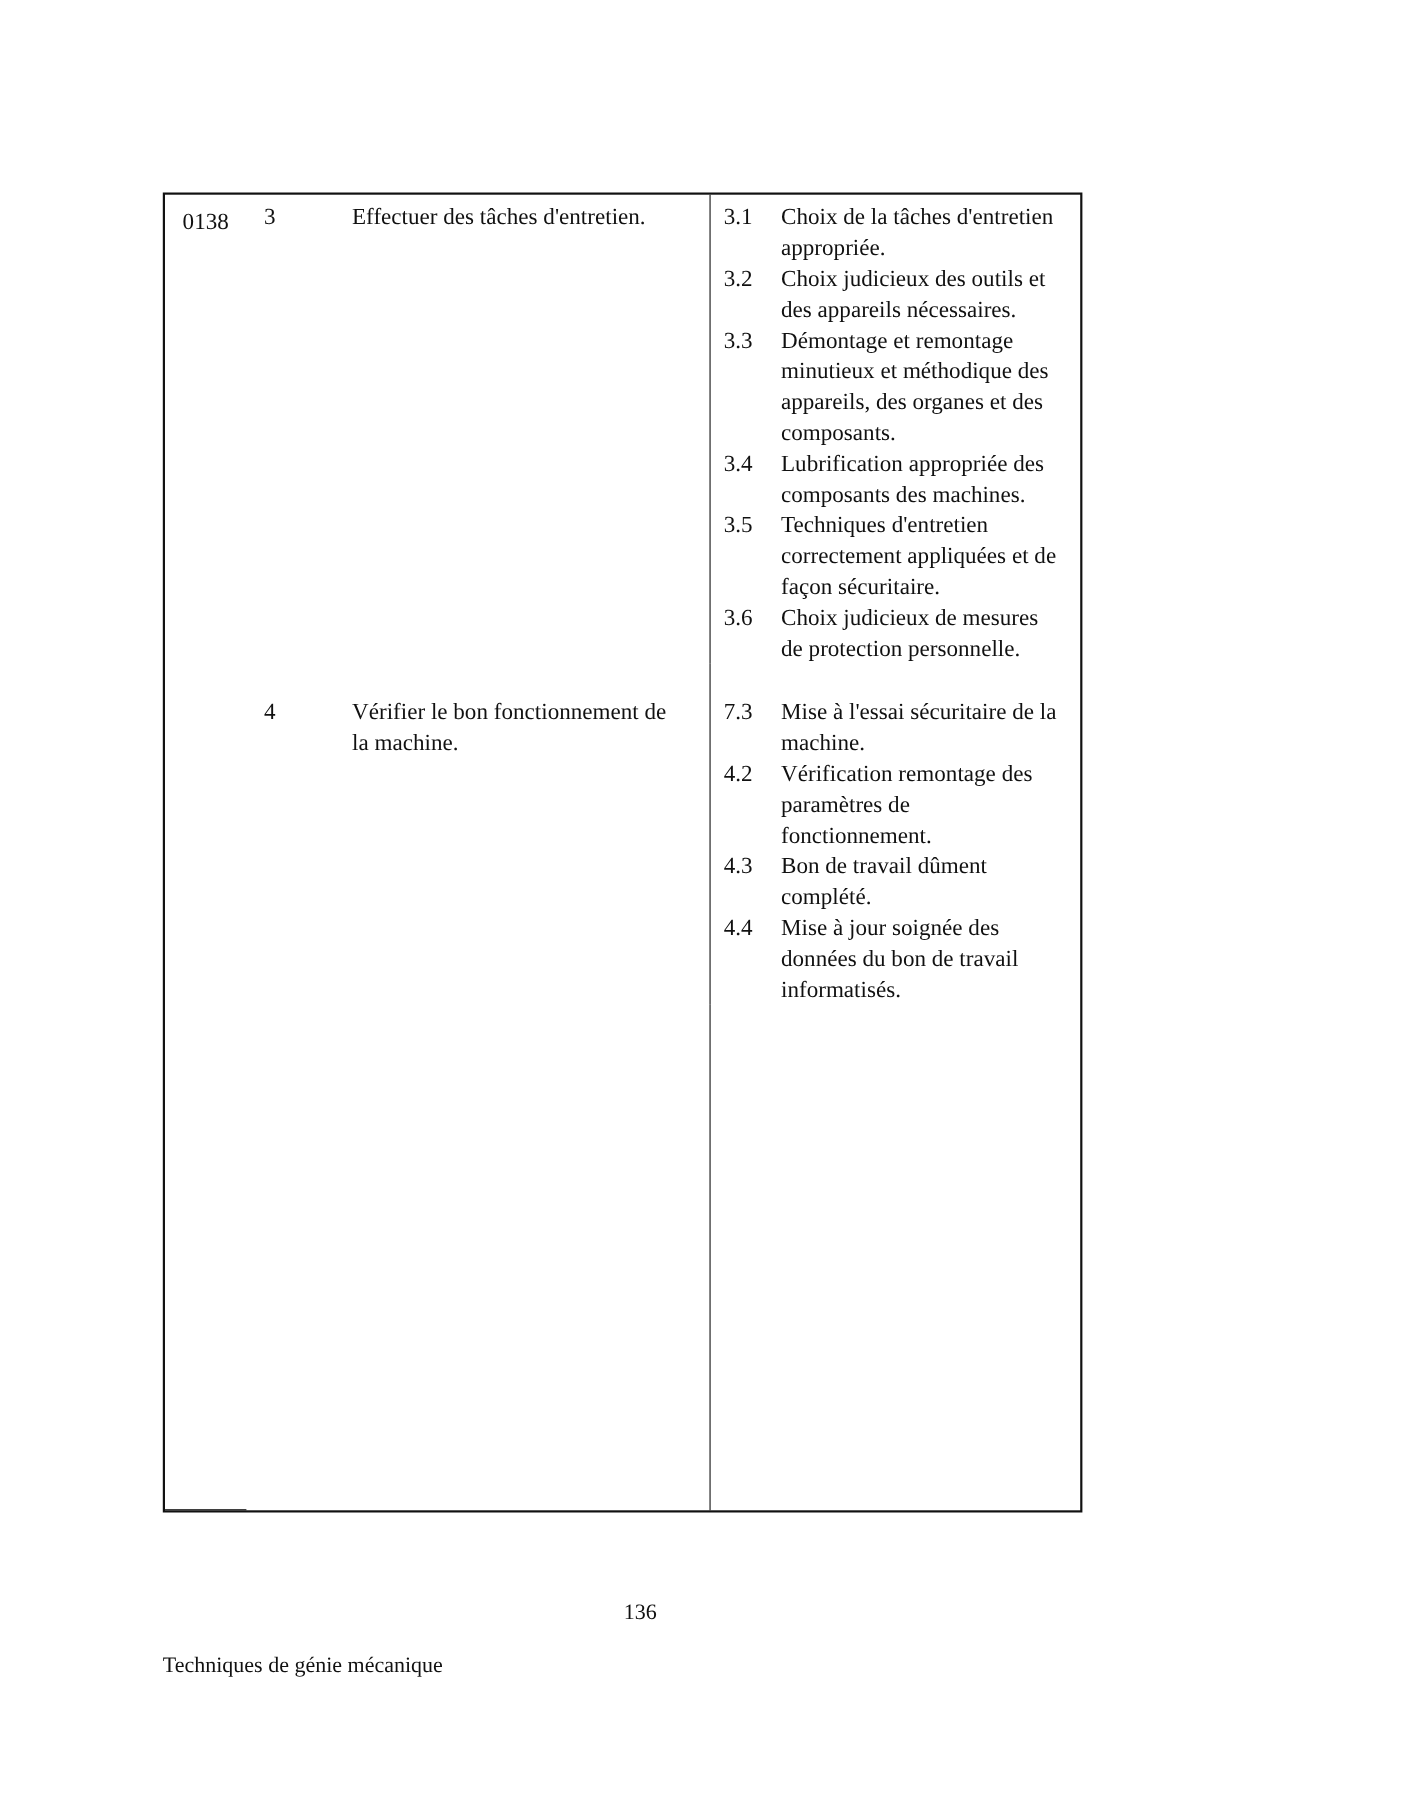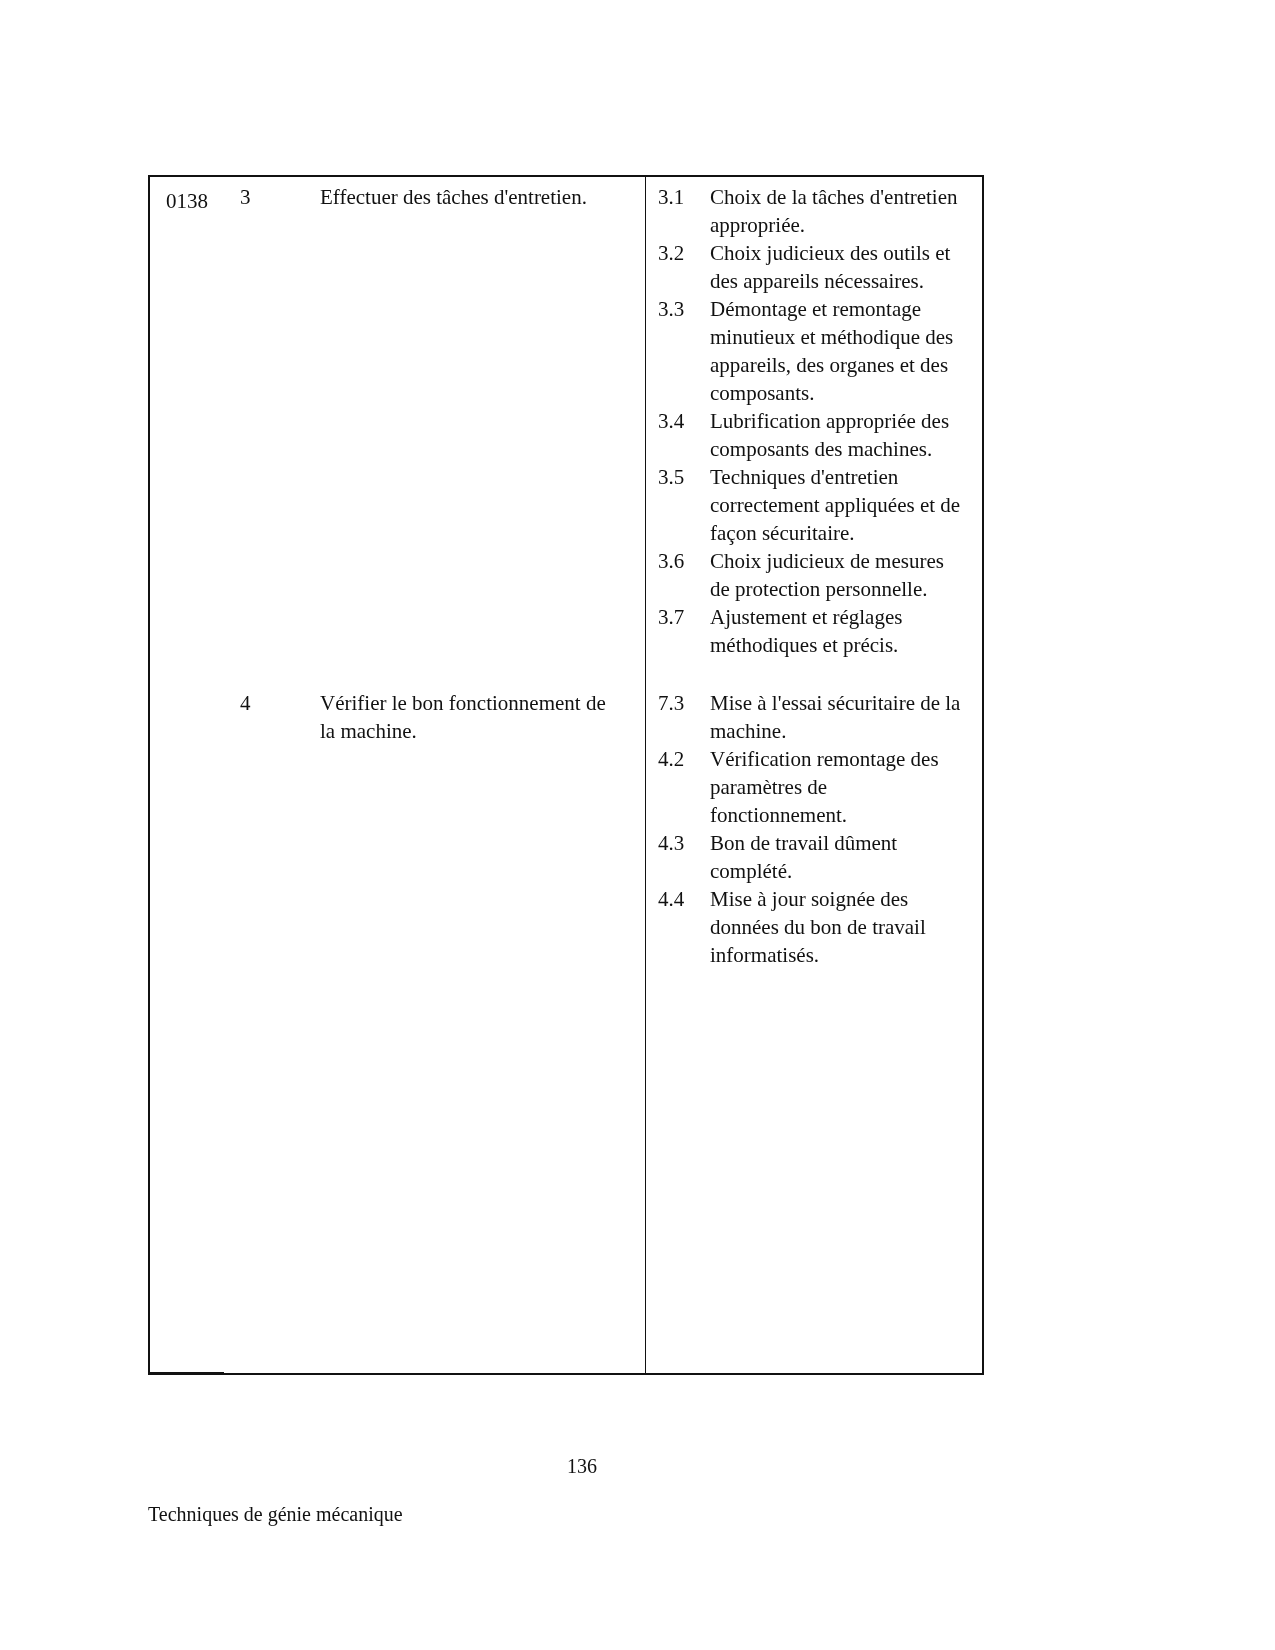--- a/index.html
+++ b/index.html
@@ -132,24 +132,20 @@
           <span class="crit-text">Lubrification appropriée des composants des machines.</span>
         </div>
         <div class="crit">
           <span class="crit-num">3.5</span>
           <span class="crit-text">Techniques d'entretien correctement appliquées et de façon sécuritaire.</span>
         </div>
         <div class="crit">
           <span class="crit-num">3.6</span>
           <span class="crit-text">Choix judicieux de mesures de protection personnelle.</span>
         </div>
-        <div class="crit">
-          <span class="crit-num">3.7</span>
-          <span class="crit-text">Ajustement et réglages méthodiques et précis.</span>
-        </div>
       </div>
 
       <div class="cell-left row2">
         <div class="task">
           <span class="task-num">4</span>
           <span class="task-text">Vérifier le bon fonctionnement de la machine.</span>
         </div>
       </div>
       <div class="cell-right row2">
         <div class="crit">

